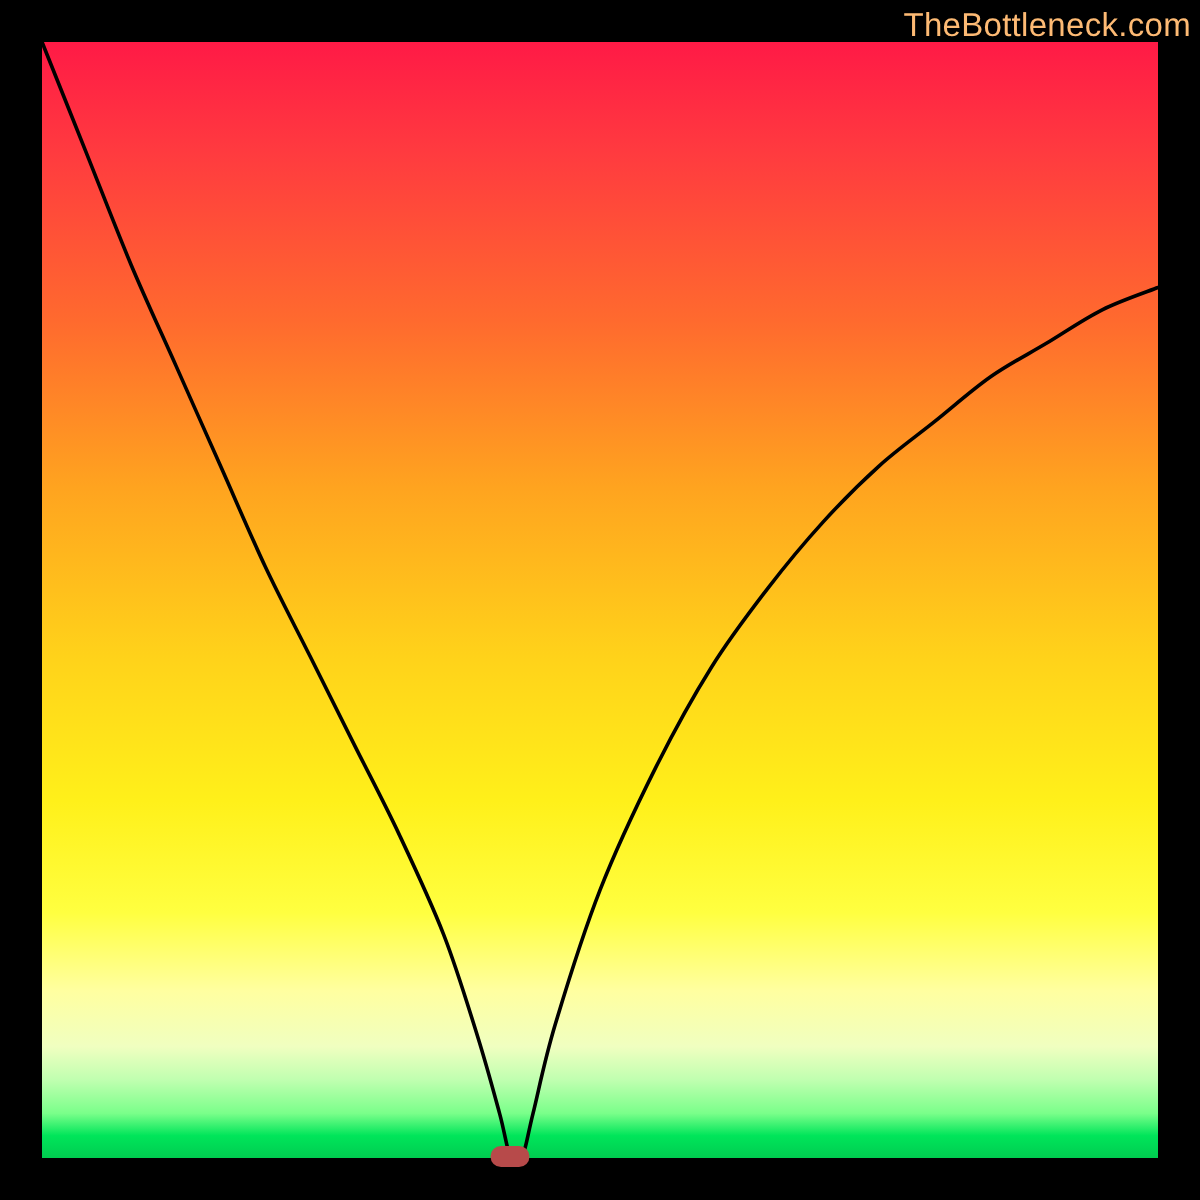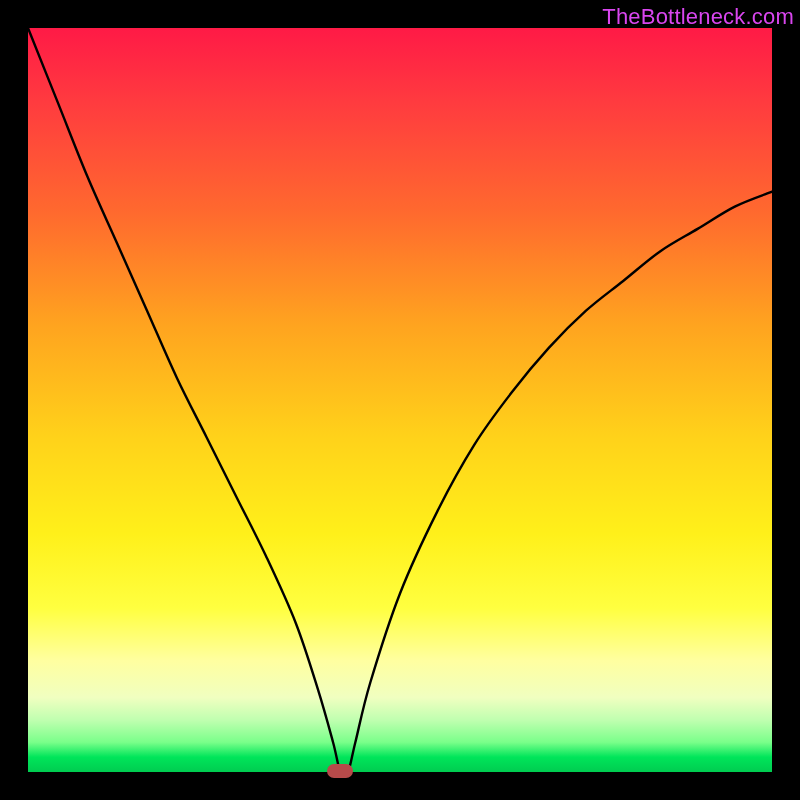--- a/index.html
+++ b/index.html
@@ -39,21 +39,21 @@
       #c0ffb0 93%,
       #7aff8a 96%,
       #00e55a 98%,
       #00cc50 100%
     );
   }
   .watermark {
     position: absolute;
     top: 4px;
     right: 6px;
-    color: #d946ef;
+    color: #fdba74;
     font-size: 22px;
     font-weight: 500;
     letter-spacing: 0.2px;
     user-select: none;
   }
   svg.curve {
     position: absolute;
     top: 0;
     left: 0;
     width: 744px;

